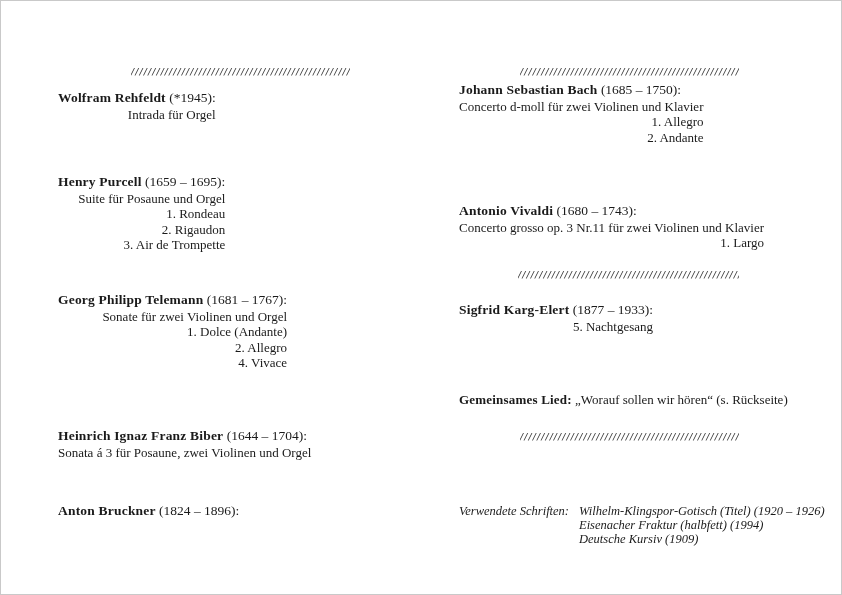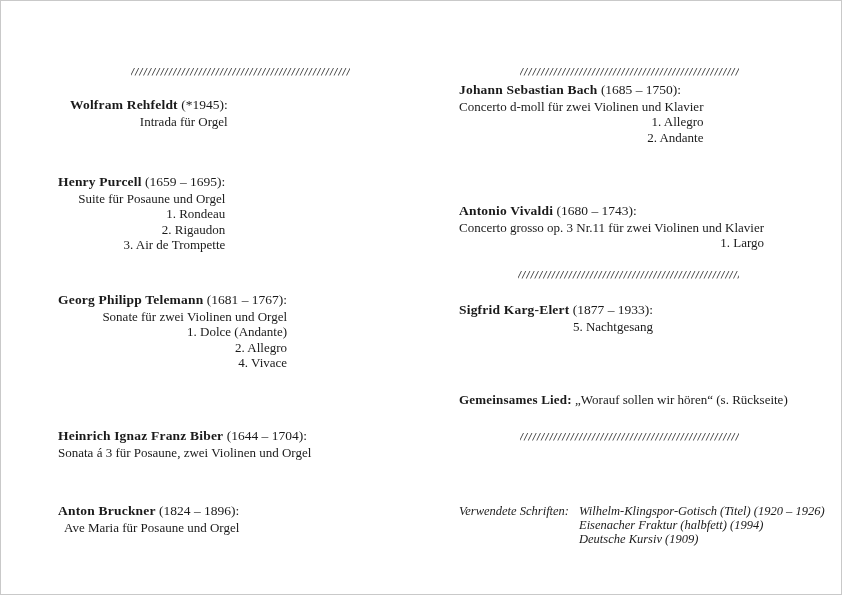--- a/index.html
+++ b/index.html
@@ -67,21 +67,21 @@
 </head>
 <body>
 
 <div class="page">
 
   <div class="ornament" style="left:130px; top:66px; width:219px;">////////////////////////////////////////////////////////////////</div>
   <div class="ornament" style="left:519px; top:66px; width:219px;">////////////////////////////////////////////////////////////////</div>
   <div class="ornament" style="left:517px; top:269px; width:221px;">////////////////////////////////////////////////////////////////</div>
   <div class="ornament" style="left:519px; top:431px; width:219px;">////////////////////////////////////////////////////////////////</div>
 
-  <div class="entry" style="left:57px; top:95px;margin-left:12px;">
+  <div class="entry" style="left:57px; top:88px;">
     <div class="heading"><span class="composer-name">Wolfram Rehfeldt</span> <span class="composer-dates">(*1945):</span></div>
     <div class="work-line">Intrada für Orgel</div>
   </div>
 
   <div class="entry" style="left:57px; top:172px;">
     <div class="heading"><span class="composer-name">Henry Purcell</span> <span class="composer-dates">(1659 – 1695):</span></div>
     <div class="work-line">Suite für Posaune und Orgel</div>
     <div class="work-line">1. Rondeau</div>
     <div class="work-line">2. Rigaudon</div>
     <div class="work-line">3. Air de Trompette</div>
@@ -95,21 +95,20 @@
     <div class="work-line">4. Vivace</div>
   </div>
 
   <div class="entry" style="left:57px; top:426px;">
     <div class="heading"><span class="composer-name">Heinrich Ignaz Franz Biber</span> <span class="composer-dates">(1644 – 1704):</span></div>
     <div class="work-line">Sonata á 3 für Posaune, zwei Violinen und Orgel</div>
   </div>
 
   <div class="entry" style="left:57px; top:501px;">
     <div class="heading"><span class="composer-name">Anton Bruckner</span> <span class="composer-dates">(1824 – 1896):</span></div>
-    <div class="work-line">Ave Maria für Posaune und Orgel</div>
   </div>
 
   <div class="entry" style="left:458px; top:80px;">
     <div class="heading"><span class="composer-name">Johann Sebastian Bach</span> <span class="composer-dates">(1685 – 1750):</span></div>
     <div class="work-line">Concerto d-moll für zwei Violinen und Klavier</div>
     <div class="work-line">1. Allegro</div>
     <div class="work-line">2. Andante</div>
   </div>
 
   <div class="entry" style="left:458px; top:201px;">

